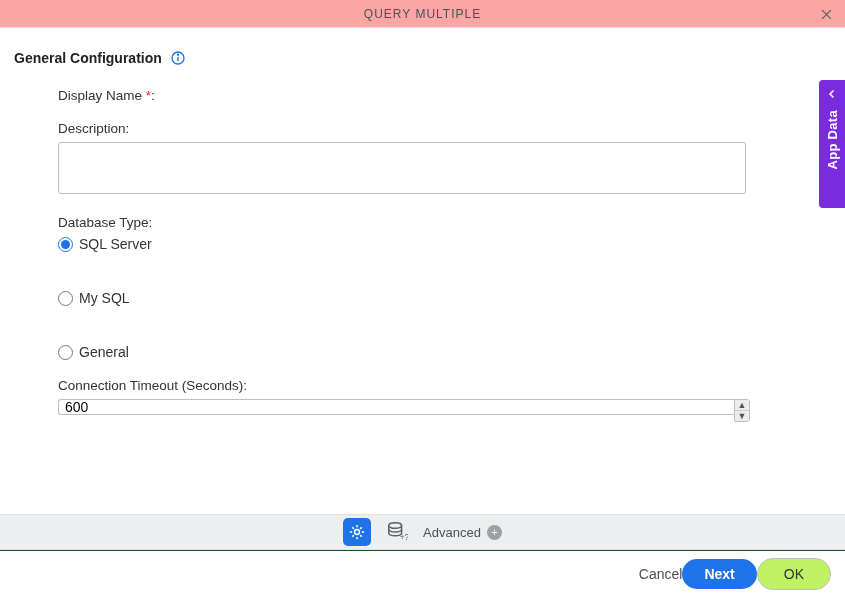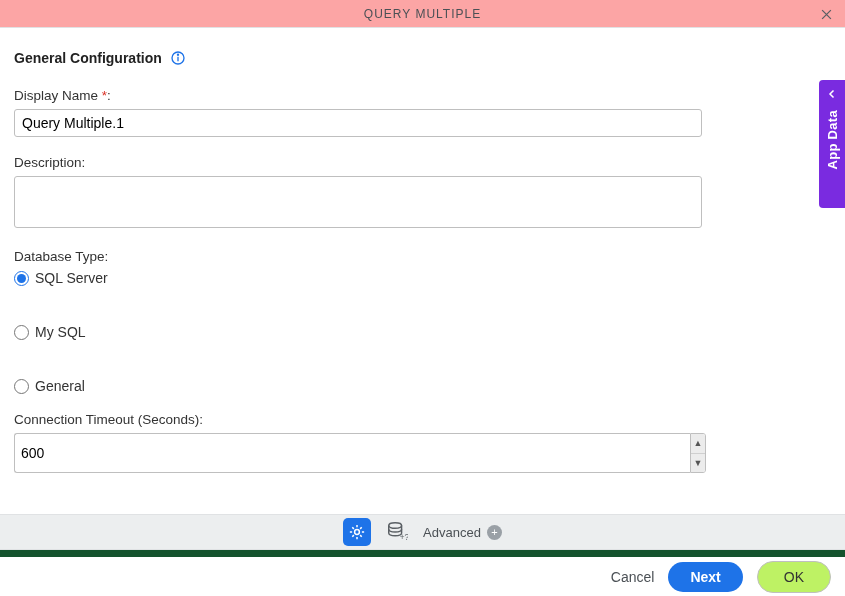--- a/index.html
+++ b/index.html
@@ -7,27 +7,27 @@
   .header { height: 28px; background: #fca5a5; display: flex; align-items: center; justify-content: center; position: relative; border-bottom: 1px solid #e0e2e4; }
   .header-title { font-size: 12px; letter-spacing: 1px; color: #4b5055; font-weight: 500; }
   .header-close { position: absolute; right: 8px; top: 3px; width: 22px; height: 22px; display: flex; align-items: center; justify-content: center; cursor: pointer; color: #5a5f64; }
   .header-close svg { width: 15px; height: 15px; }
 
   .body { position: relative; padding: 22px 14px 0 14px; height: calc(596px - 28px - 36px - 46px); }
   .section-h { display: flex; align-items: center; gap: 8px; margin-bottom: 22px; }
   .section-h h2 { font-size: 14px; font-weight: 700; color: #222; }
   .info-icon { width: 16px; height: 16px; color: #1e73e8; cursor: pointer; }
 
-  .field { margin-bottom: 18px; }
+  .field { margin-bottom: 18px; margin-left: 44px; }
   .field-label { display: block; font-size: 13.5px; color: #333; margin-bottom: 6px; }
   .req { color: #d93025; }
   .txt-input { width: 688px; height: 28px; padding: 3px 7px; font-size: 14px; border: 1px solid #bfbfbf; border-radius: 3px; background: #fff; }
   .txt-area { width: 688px; height: 52px; padding: 6px 7px; font-size: 14px; border: 1px solid #bfbfbf; border-radius: 3px; background: #fff; resize: none; }
   .num-wrap { display: flex; width: 692px; }
-  .num-input { flex: 1; height: 40px; padding: 2px 6px; font-size: 14px; border: 1px solid #bfbfbf; border-right: none; border-radius: 3px 0 0 3px; background: #fff; }
+  .num-input { flex: 1; height: 16px; padding: 2px 6px; font-size: 14px; border: 1px solid #bfbfbf; border-right: none; border-radius: 3px 0 0 3px; background: #fff; }
   .spinners { display: flex; flex-direction: column; width: 16px; border: 1px solid #bfbfbf; border-radius: 0 3px 3px 0; overflow: hidden; }
   .spin { flex: 1; font-size: 9px; background: #ececec; display: flex; align-items: center; justify-content: center; cursor: pointer; border: none; color: #555; }
   .spin:first-child { border-bottom: 1px solid #cfcfcf; }
 
   .radios { display: flex; gap: 38px; margin-top: 6px; flex-direction: column; }
   .radio-opt { display: flex; align-items: center; gap: 6px; cursor: pointer; }
   .radio-opt input { width: 15px; height: 15px; accent-color: #1e73e8; cursor: pointer; }
   .radio-opt span { font-size: 14px; }
 
   .side-tab { position: absolute; right: 0; top: 52px; width: 26px; height: 128px; background: #7a2be0; border-radius: 4px 0 0 4px; display: flex; flex-direction: column; align-items: center; padding-top: 8px; cursor: pointer; }
@@ -36,21 +36,21 @@
 
   .tabbar { height: 36px; background: #eceeef; display: flex; align-items: center; justify-content: center; gap: 12px; border-top: 1px solid #e0e2e4; border-bottom: 1px solid #e0e2e4; }
   .tab-btn { display: flex; align-items: center; justify-content: center; width: 28px; height: 28px; border-radius: 5px; cursor: pointer; color: #1e73e8; }
   .tab-btn.active { background: #1e73e8; color: #fff; }
   .tab-btn svg { width: 18px; height: 18px; }
   .db-icon { width: 28px; height: 28px; display: flex; align-items: center; justify-content: center; color: #5a5f64; cursor: pointer; }
   .db-icon svg { width: 22px; height: 22px; }
   .adv-label { font-size: 13px; color: #4b5055; display: flex; align-items: center; gap: 6px; cursor: pointer; }
   .plus-circ { width: 15px; height: 15px; border-radius: 50%; background: #9aa0a6; color: #fff; font-size: 11px; display: flex; align-items: center; justify-content: center; line-height: 1; }
 
-  .footer { height: 46px; display: flex; align-items: center; justify-content: flex-end; gap: 14px; padding: 0 14px; background: #fff; border-top: 7px solid #14532d; }
+  .footer { height: 46px; display: flex; align-items: center; justify-content: flex-end; padding: 0 14px; background: #fff; border-top: 1px solid #14532d; }
   .btn-text { font-size: 14px; color: #4b5055; cursor: pointer; }
   .btn-primary { background: #1e73e8; color: #fff; border: none; border-radius: 17px; padding: 7px 22px; font-size: 14px; font-weight: 600; cursor: pointer; }
   .btn-outline { background: #bef264; color: #333; border: 1px solid #bfbfbf; border-radius: 17px; padding: 7px 26px; font-size: 14px; cursor: pointer; text-align: right; }
 </style>
 </head>
 <body>
 
 <div class="header">
   <span class="header-title">QUERY MULTIPLE</span>
   <div class="header-close">
@@ -69,21 +69,20 @@
         <line x1="12" y1="10" x2="12" y2="17"></line>
         <circle cx="12" cy="7" r="0.8" fill="currentColor"></circle>
       </svg>
   </div>
 
   <div class="field">
     <label class="field-label">
       <span>Display Name</span>
       <span class="req">*</span><span>:</span>
     </label>
-    <input class="txt-input" type="text" value="Query Multiple.1" style="">
   </div>
 
   <div class="field">
     <label class="field-label">Description:</label>
     <textarea class="txt-area" style=""></textarea>
   </div>
 
   <div class="field">
     <label class="field-label">Database Type:</label>
     <div class="radios">

